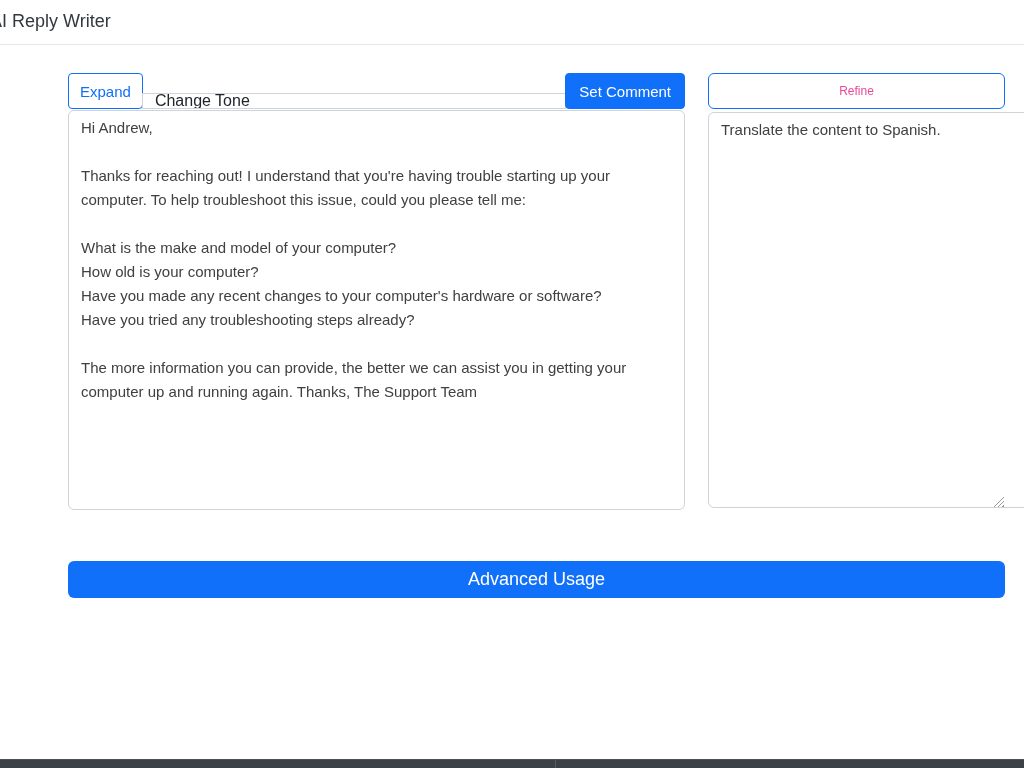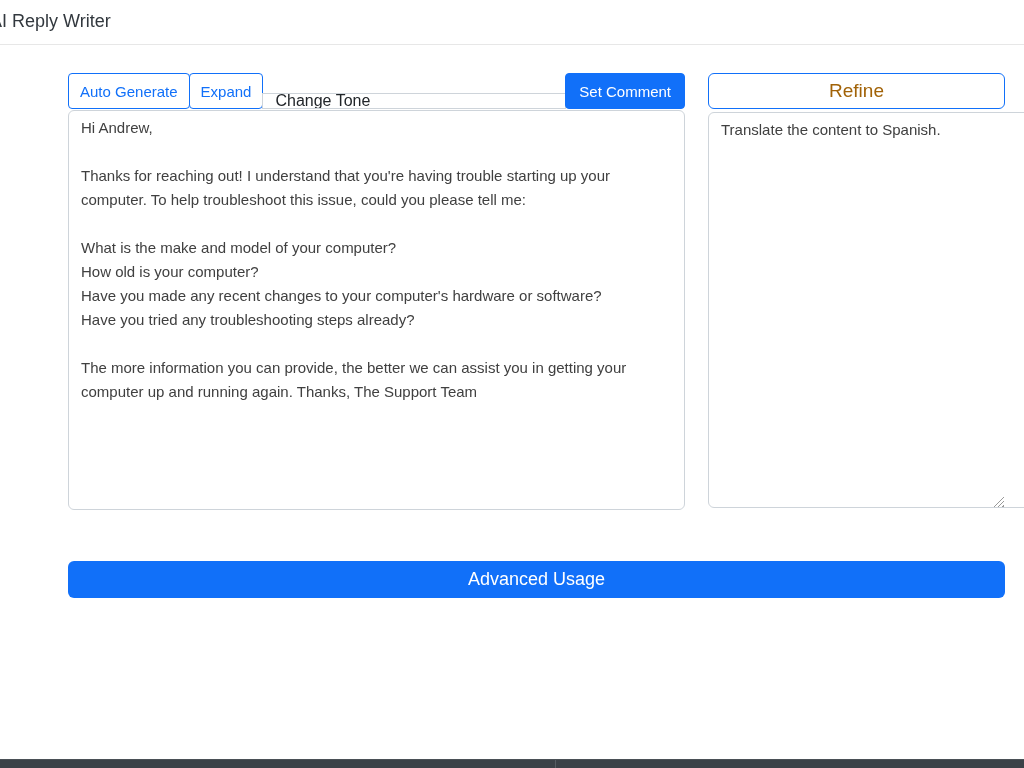--- a/index.html
+++ b/index.html
@@ -79,22 +79,22 @@
   }
 
   .refine-btn {
     position: absolute;
     left: 708px;
     top: 73px;
     width: 297px;
     height: 36px;
     background: #ffffff;
     border: 1px solid #1170f9;
-    color: #a16207;
-    font-size: 19px;
+    color: #ec4899;
+    font-size: 12px;
     border-radius: 6px;
     cursor: pointer;
   }
 
   textarea {
     font-family: "Liberation Sans", sans-serif;
     font-size: 15px;
     line-height: 24px;
     color: #404040;
     border: 1px solid #ced4da;
@@ -162,21 +162,20 @@
   }
 </style>
 </head>
 <body>
 
 <div class="app-title">AI Reply Writer</div>
 
 <div class="top-divider"></div>
 
 <div class="toolbar">
-  <button class="btn btn-outline">Auto Generate</button>
   <button class="btn btn-outline">Expand</button>
   <input class="tone-input" type="text" value="Change Tone" style="">
   <button class="btn btn-solid">Set Comment</button>
 </div>
 
 <button class="refine-btn">Refine</button>
 
 <textarea class="editor-textarea" spellcheck="false" style="">Hi Andrew,
 
 Thanks for reaching out! I understand that you're having trouble starting up your computer. To help troubleshoot this issue, could you please tell me:

